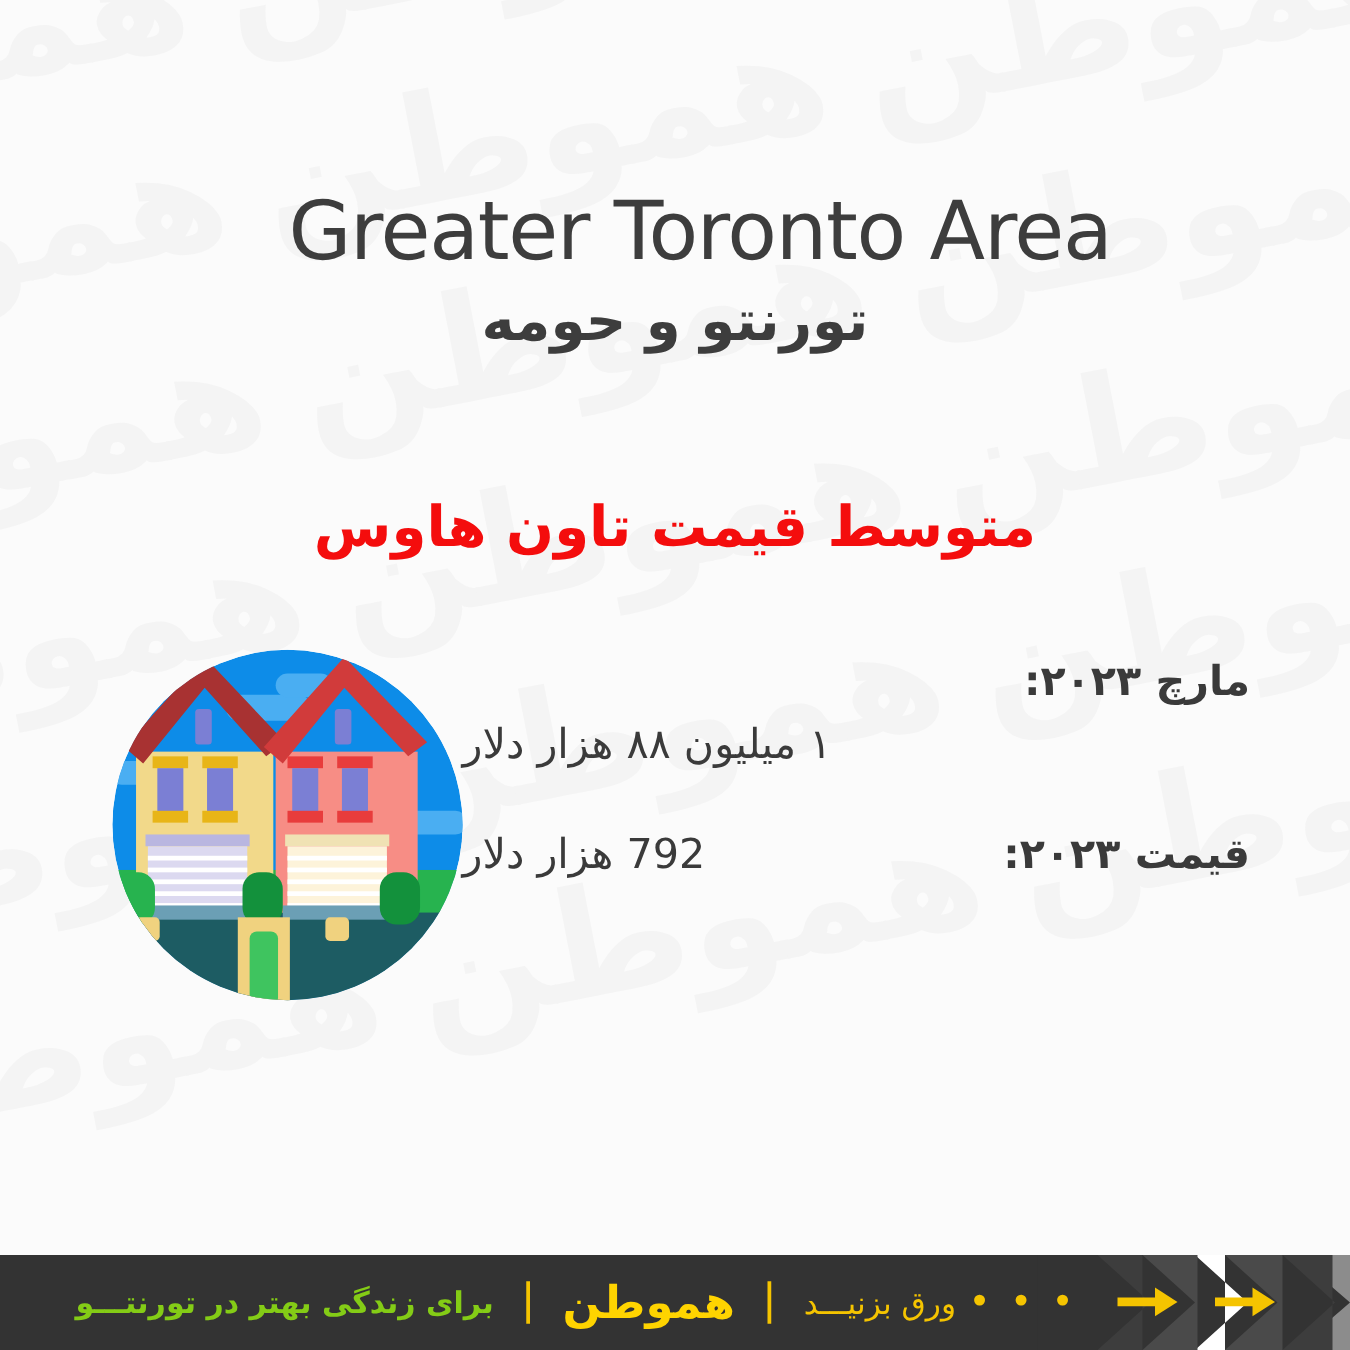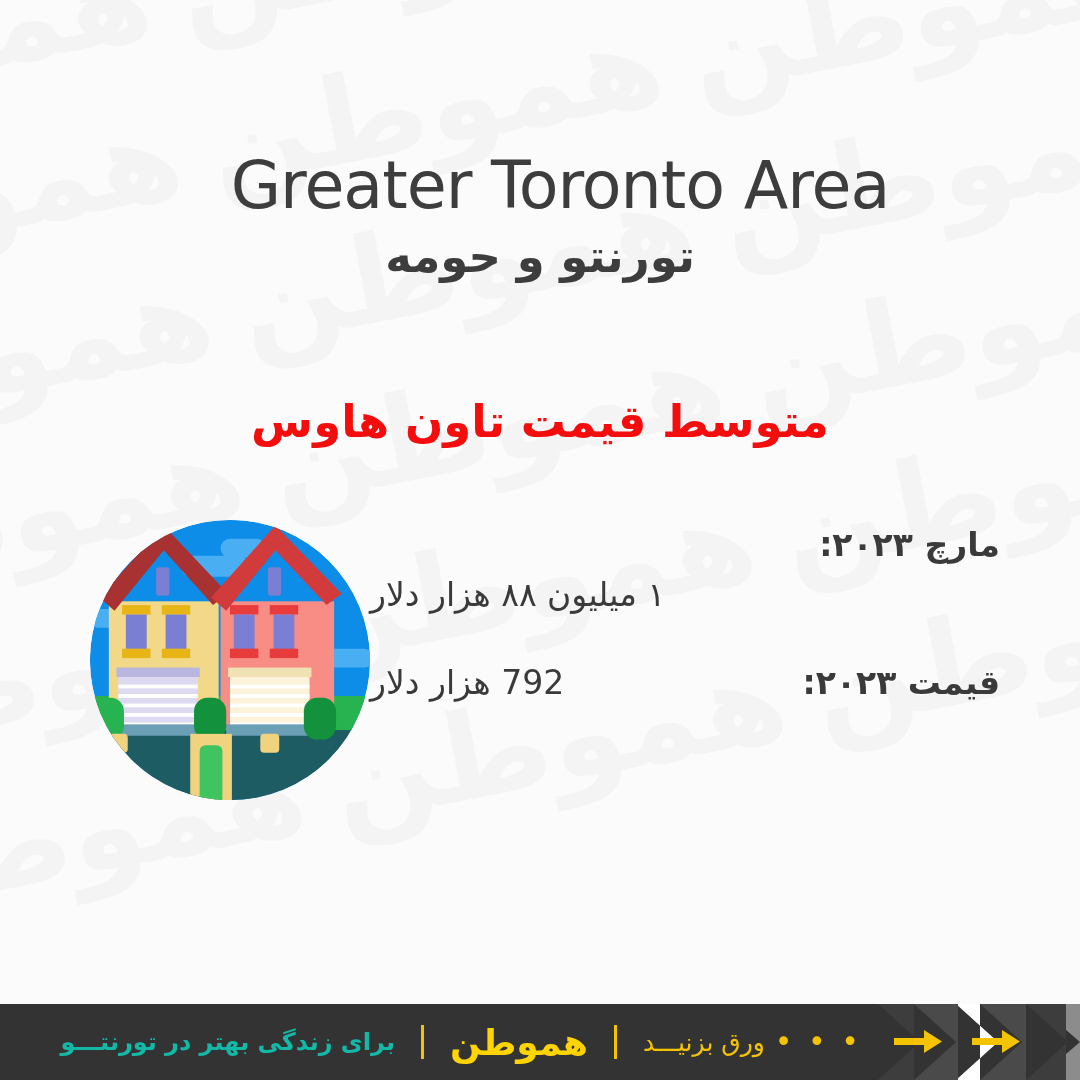--- a/index.html
+++ b/index.html
@@ -188,21 +188,21 @@
     flex: none;
   }
   #footer-logo {
     color: #ffd400;
     font-size: 36px;
     font-weight: bold;
     letter-spacing: -2px;
     white-space: nowrap;
   }
   #footer-tagline {
-    color: #14b8a6;
+    color: #84cc16;
     font-size: 24px;
     font-weight: bold;
     white-space: nowrap;
     text-align: center;
   }
 </style>
 </head>
 <body>
 
 <div id="poster">

